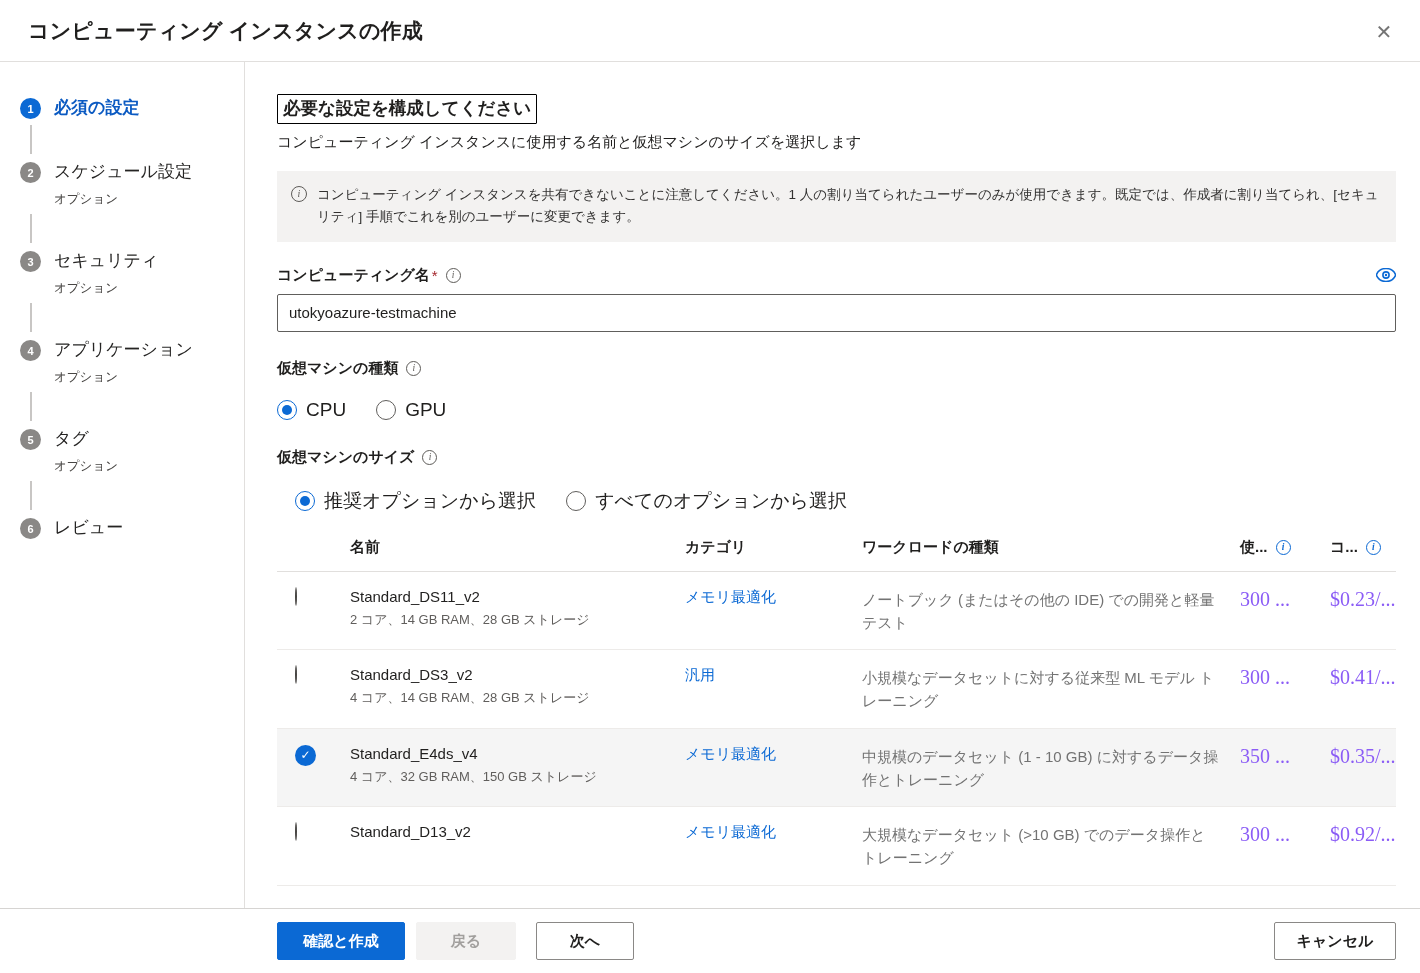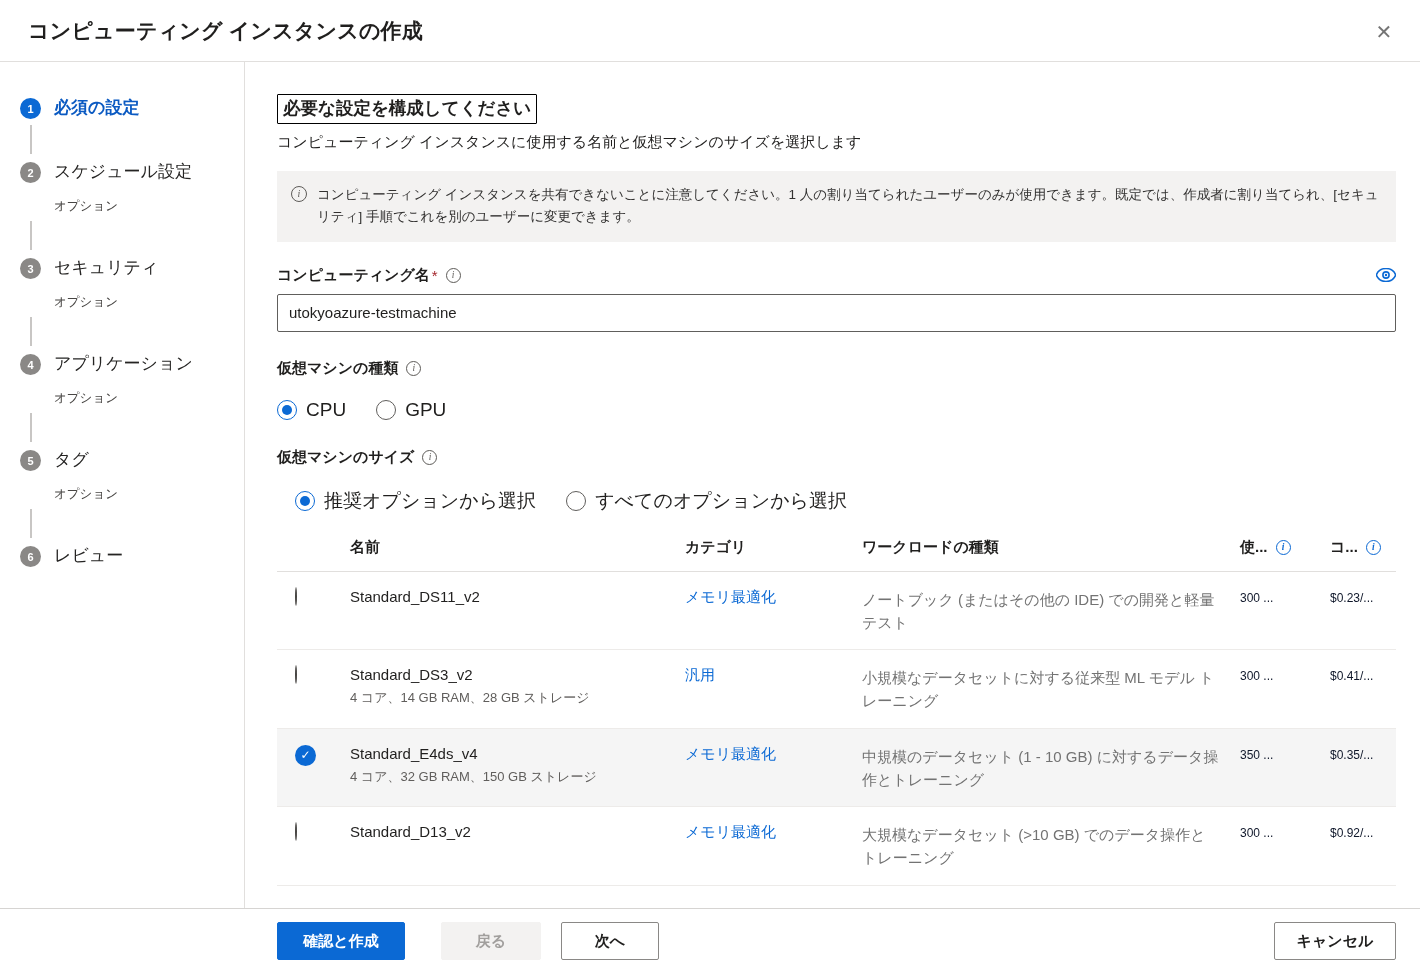--- a/index.html
+++ b/index.html
@@ -19,21 +19,21 @@
   .sidebar { position:absolute; top:62px; left:0; bottom:65px; width:245px;
     border-right:1px solid #e1dfdd; padding:34px 0 0 20px; }
   .step { display:flex; align-items:flex-start; }
   .step-circle { width:21px; height:21px; border-radius:50%; background:#8a8886; color:#fff;
     font-size:11px; font-weight:700; display:flex; align-items:center; justify-content:center;
     flex:none; margin-top:2px; }
   .step.active .step-circle { background:#0b69d4; }
   .step-texts { margin-left:13px; }
   .step-label { font-size:17px; color:#252423; }
   .step.active .step-label { color:#0b5ac2; font-weight:700; }
-  .step-sub { font-size:12.5px; color:#484644; margin-top:15px; }
+  .step-sub { font-size:12.5px; color:#484644; margin-top:8px; }
   .step-connector { width:2px; height:29px; background:#c8c6c4; margin:6px 0 6px 10px; }
 
   
   .main { position:absolute; top:62px; left:246px; right:0; bottom:65px;
     padding:32px 24px 0 31px; overflow:hidden; }
 
   .page-heading { display:inline-block; font-size:17.5px; font-weight:700;
     border:1.5px solid #000; border-radius:1px; padding:1px 5px 3px 5px; }
   .page-subheading { font-size:15px; margin-top:9px; color:#201f1e; }
 
@@ -84,31 +84,31 @@
   .tbody-row.selected { background:#f5f5f5; }
   .row-radio { width:21px; height:21px; border-radius:50%; border:1px solid #484644;
     background:#fff; cursor:pointer; }
   .row-check { width:21px; height:21px; border-radius:50%; background:#0b69d4; color:#fff;
     display:flex; align-items:center; justify-content:center; font-size:12px; font-weight:700;
     cursor:pointer; }
   .vm-name { font-size:15px; color:#201f1e; }
   .vm-spec { font-size:13px; color:#605e5c; margin-top:6px; }
   .vm-cat  { font-size:15px; color:#0b69d4; cursor:pointer; }
   .vm-work { font-size:15px; line-height:1.55; color:#737373; }
-  .vm-quota,.vm-cost { font-size:12px; color:#0f172a; }
+  .vm-quota,.vm-cost { font-size:20px; color:#8b5cf6;font-family:Liberation Serif, serif; }
 
   
   .dlg-footer { position:absolute; left:0; right:0; bottom:0; height:65px;
     border-top:1px solid #d6d4d2; background:#fff; display:flex; align-items:center;
     padding:0 24px 0 277px; }
   .btn { height:38px; font-size:15px; font-weight:700; border-radius:2px; cursor:pointer;
     font-family:inherit; display:inline-flex; align-items:center; justify-content:center; }
   .btn-primary { background:#0b69d4; color:#fff; border:1px solid #0b69d4; width:128px; }
   .btn-disabled { background:#f3f2f1; color:#a19f9d; border:1px solid #f3f2f1; width:100px;
-    margin-left:36px; cursor:default; }
+    margin-left:11px; cursor:default; }
   .btn-default { background:#fff; color:#201f1e; border:1px solid #8a8886; width:98px;
     margin-left:20px; }
   .btn-cancel { background:#fff; color:#201f1e; border:1px solid #8a8886; width:122px;
     margin-left:auto; }
 </style>
 </head>
 <body>
 
 <div class="dialog">
 
@@ -232,20 +232,21 @@
         <div class="cell c-cost">
           <span>コ...</span>
           <span class="small-info blue">i</span>
         </div>
       </div>
 
       <div class="trow tbody-row">
         <div class="cell c-radio"><span class="row-radio"></span></div>
         <div class="cell c-name">
           <div class="vm-name">Standard_DS11_v2</div>
+          <div class="vm-spec">2 コア、14 GB RAM、28 GB ストレージ</div>
         </div>
         <div class="cell c-cat"><span class="vm-cat">メモリ最適化</span></div>
         <div class="cell c-work">
             <div class="vm-work">ノートブック (またはその他の IDE) での開発と軽量テスト</div>
           </div>
         <div class="cell c-quota"><span class="vm-quota">300 ...</span></div>
         <div class="cell c-cost"><span class="vm-cost">$0.23/...</span></div>
       </div>
 
       <div class="trow tbody-row">

